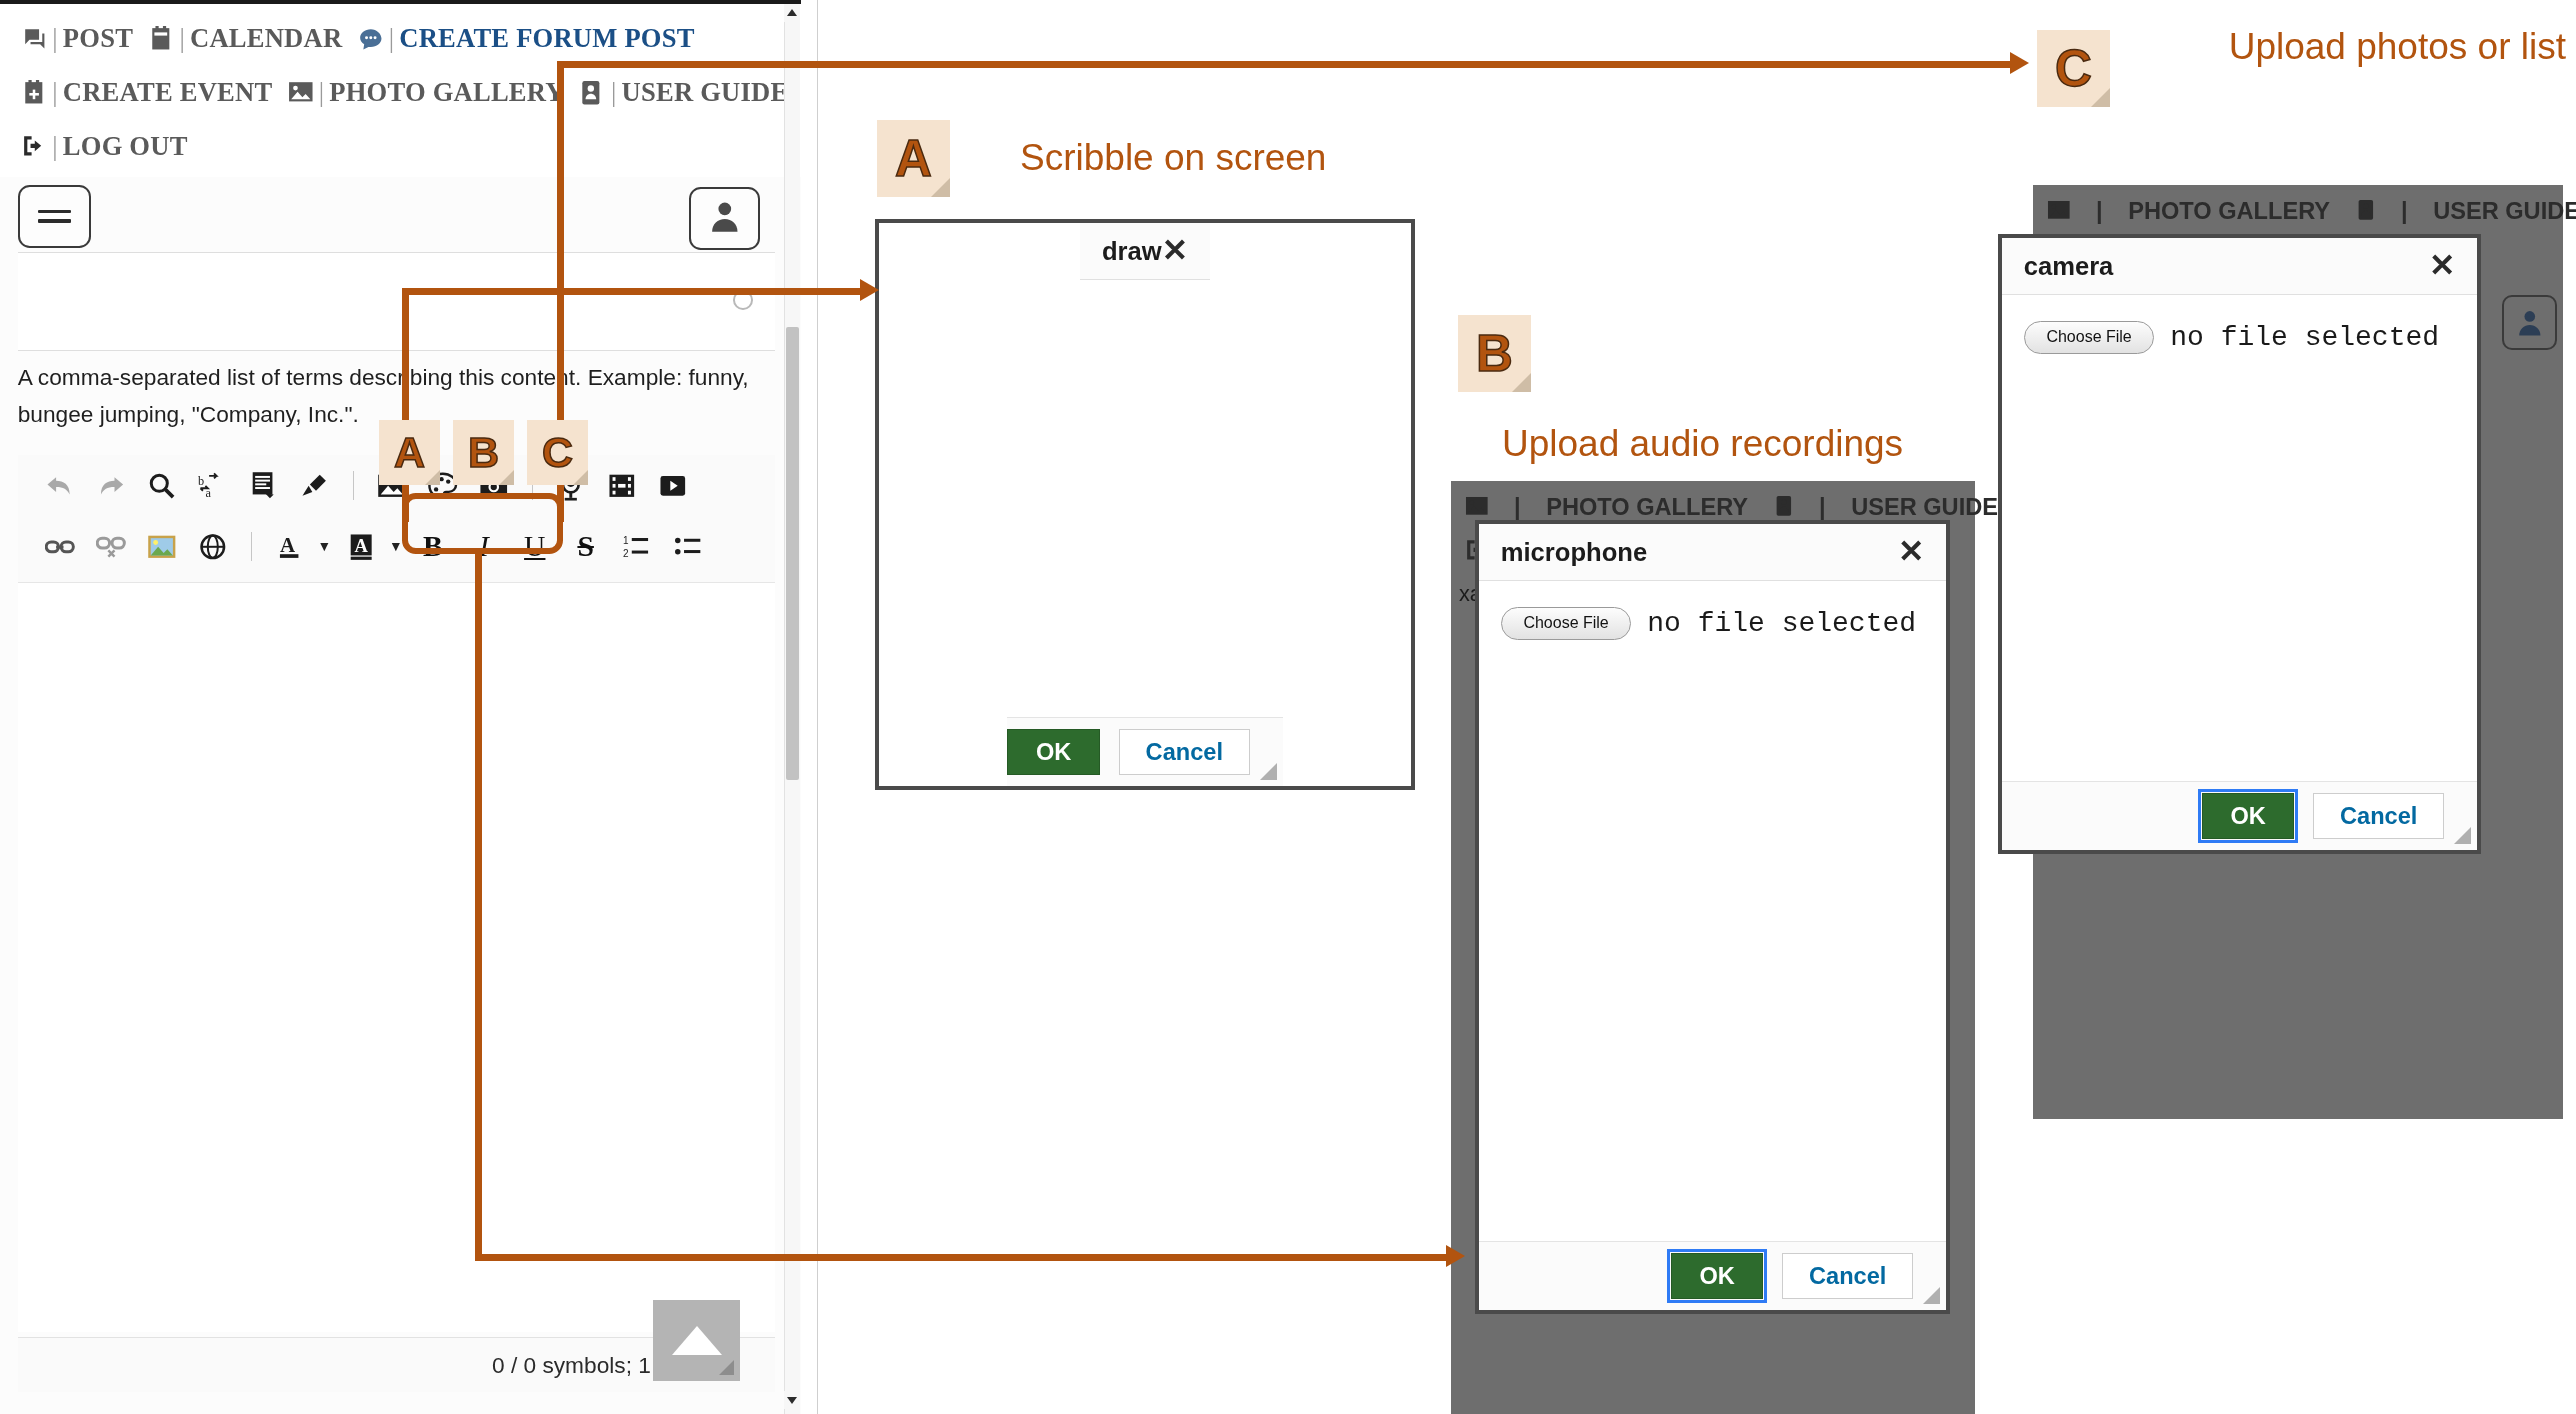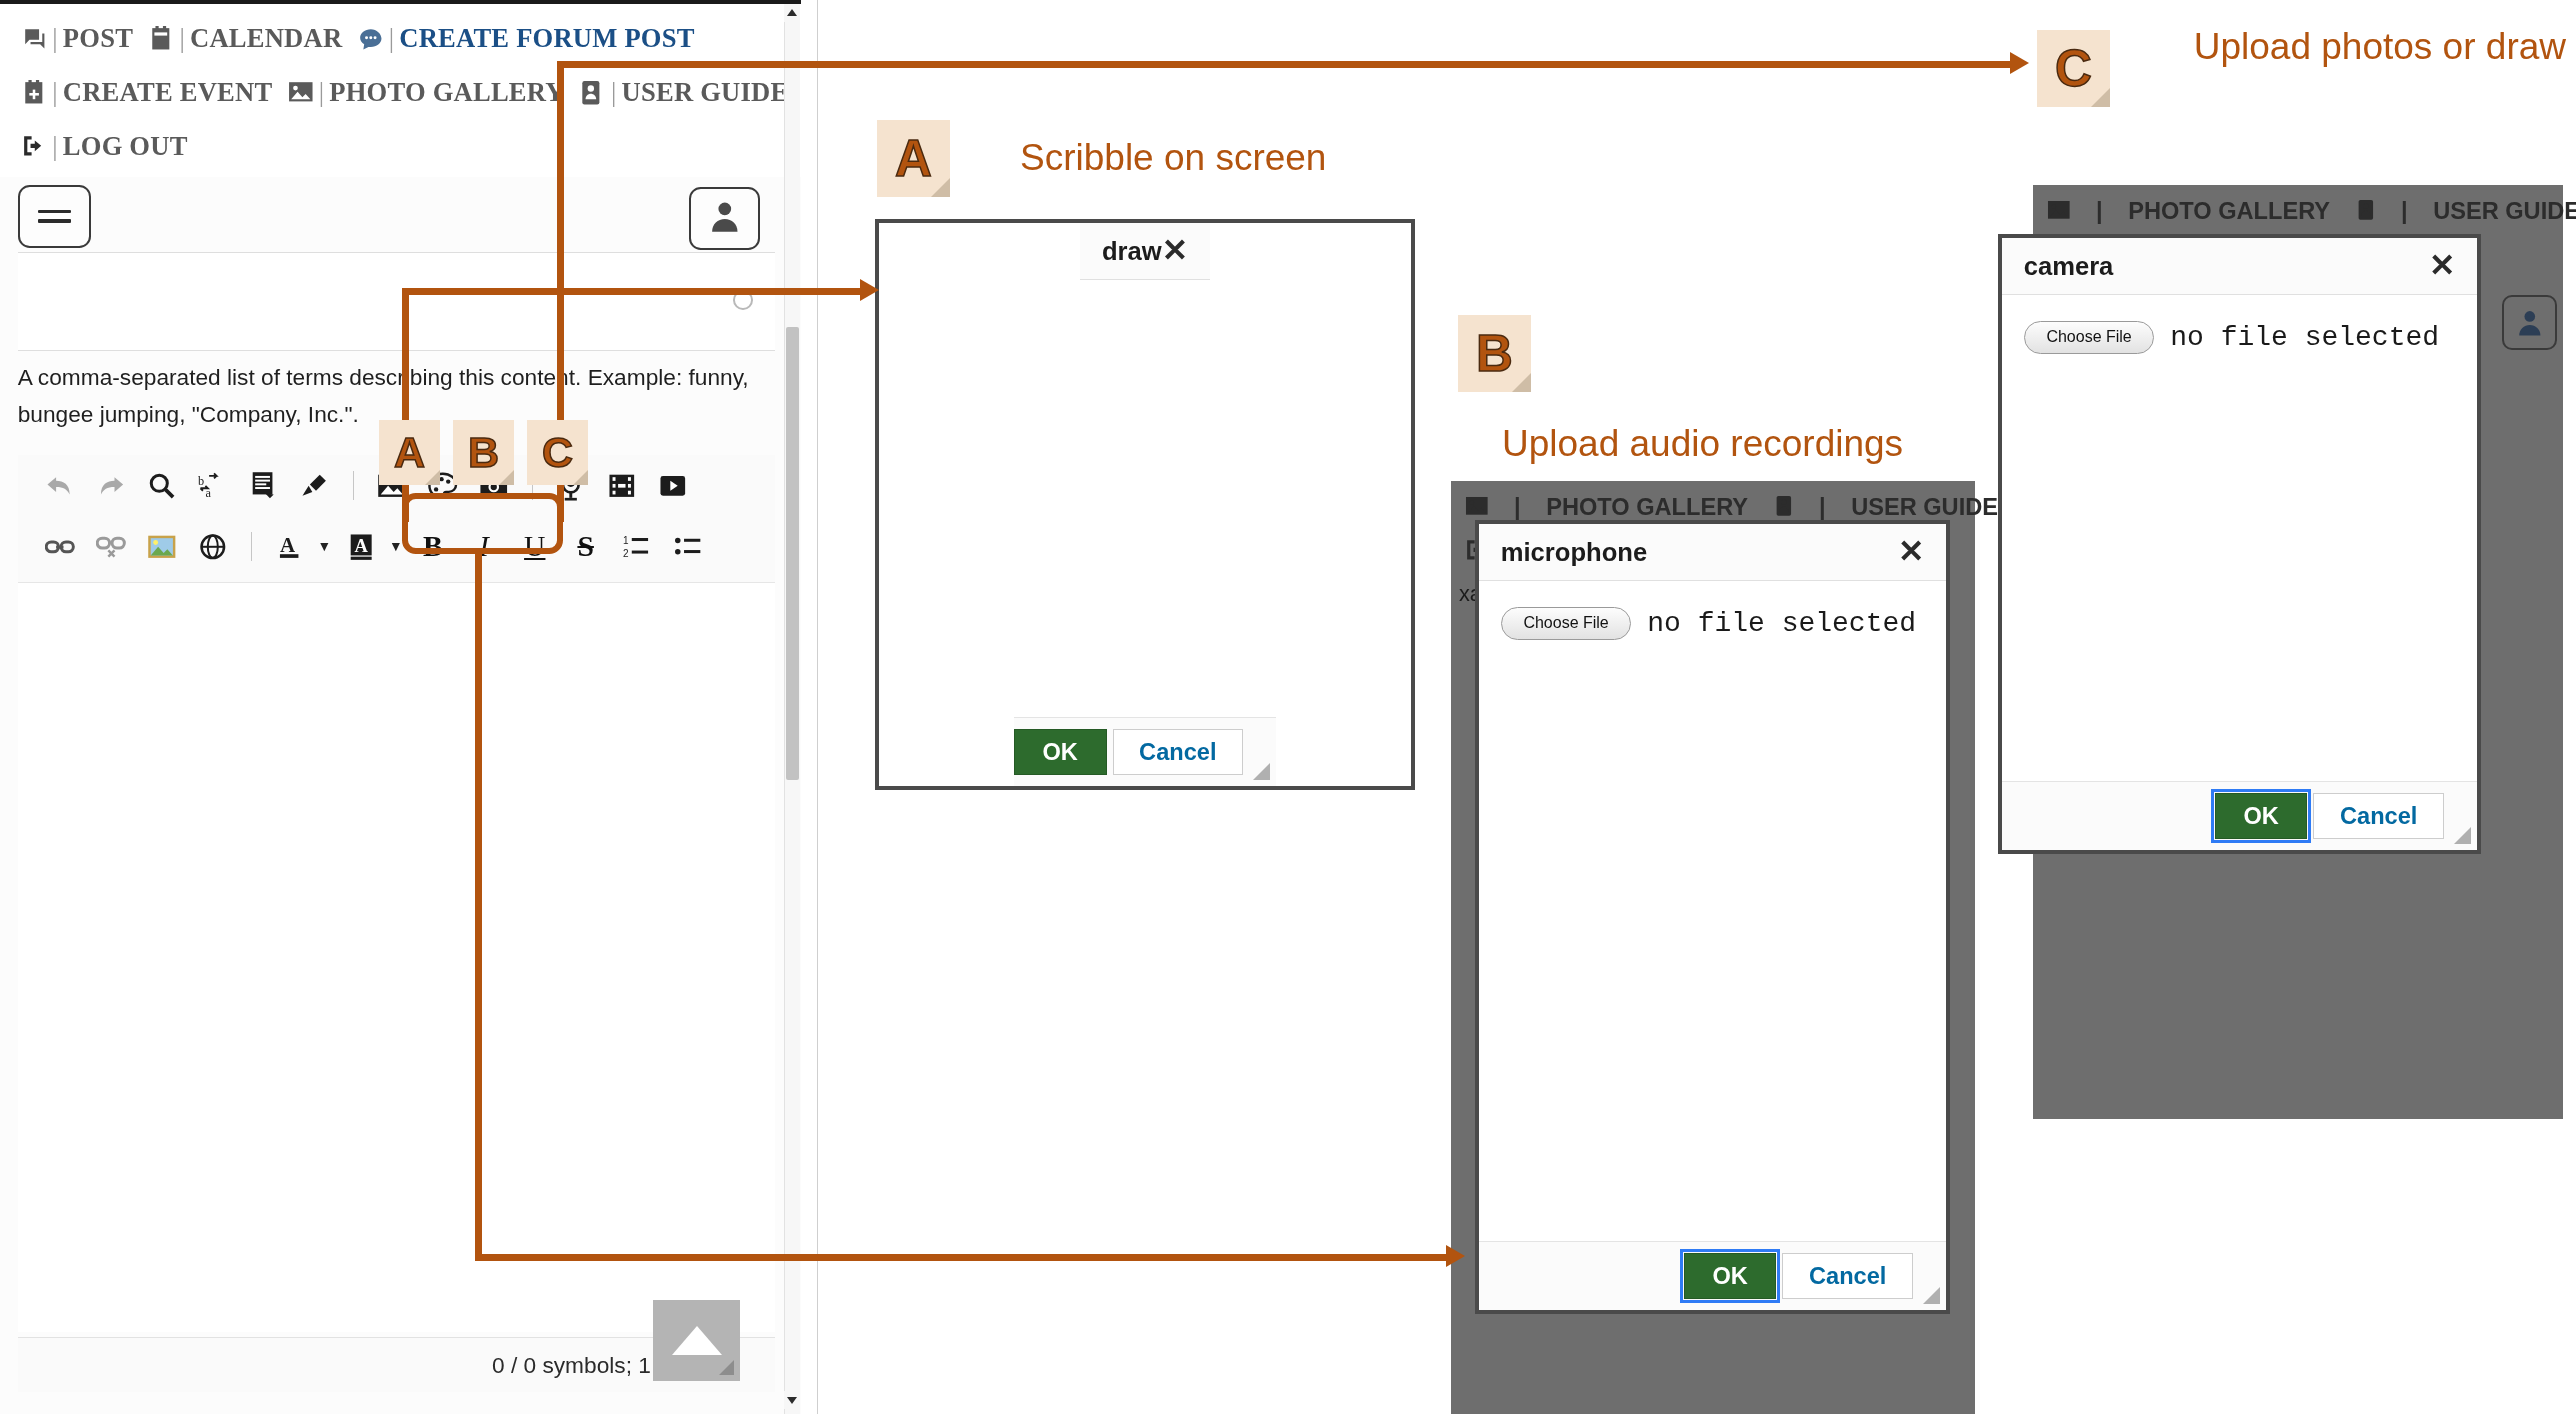--- a/index.html
+++ b/index.html
@@ -167,21 +167,21 @@
   .modal .titlebar{
     height:57px; flex:0 0 57px; background:#fbfbfb; border-bottom:1px solid #e0e0e0;
     display:flex; align-items:center; justify-content:space-between;
     padding:0 21.7px;
   }
   .modal .title{ font-size:25.6px; font-weight:bold; color:#1c1c1c; }
   .modal .xclose{ font-size:31.5px; color:#2b2b2b; line-height:1; font-weight:bold; }
   .modal .bodyarea{ flex:1; background:#ffffff; position:relative; overflow:hidden; }
   .modal .footer{
     height:69px; flex:0 0 69px; background:#fbfbfb; border-top:1px solid #e4e4e4;
-    display:flex; align-items:center; justify-content:flex-end; gap:6px;
+    display:flex; align-items:center; justify-content:flex-end; gap:19px;
     padding:0 33px 0 0; position:relative;
   }
   .btn-ok{
     background:#2d6b2d; color:#ffffff; font-weight:bold; font-size:23.6px;
     padding:8.9px 27.6px; border:1px solid #255a25;
   }
   .btn-ok.focused{ outline:3.9px solid #2f7bf5; outline-offset:1px; }
   .btn-cancel{
     background:#ffffff; color:#0369a1; font-weight:bold; font-size:23.6px;
     padding:8.9px 25.6px; border:1px solid #cdcdcd;
@@ -598,21 +598,21 @@
   <span>B</span>
   <span class="fold"></span>
 </div>
 <div class="anno-text" style="left:1502px; top:419px;">Upload audio recordings</div>
 
 <div class="note big" style="left:2037px; top:29.6px;">
   <span>C</span>
   <span class="fold"></span>
 </div>
 <div class="anno-text" style="left:2147px; top:21.7px; width:419px; text-align:right;">
-  <div>Upload photos or draw</div>
+  <div>Upload photos or list</div>
 </div>
 
 <div class="modal" id="draw-modal" style="height:571px;">
   <div class="frame" style="height:571px;align-items:center;">
     <div class="titlebar">
       <span class="title">draw</span>
       <span class="xclose">✕</span>
     </div>
     <div class="bodyarea">
       <div id="brush-slider">

